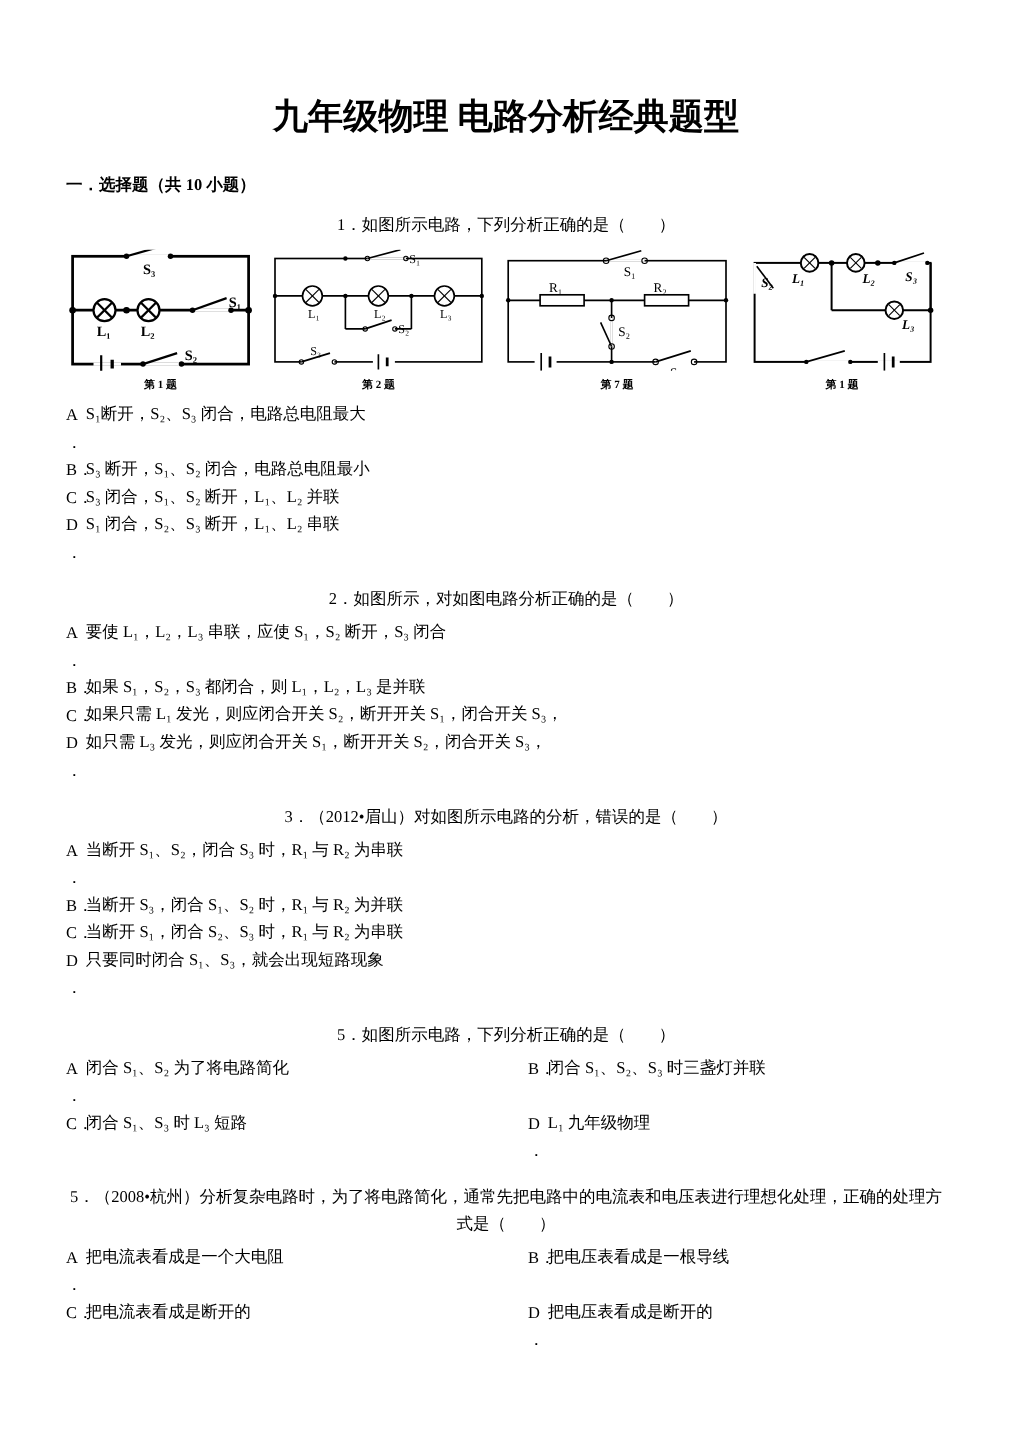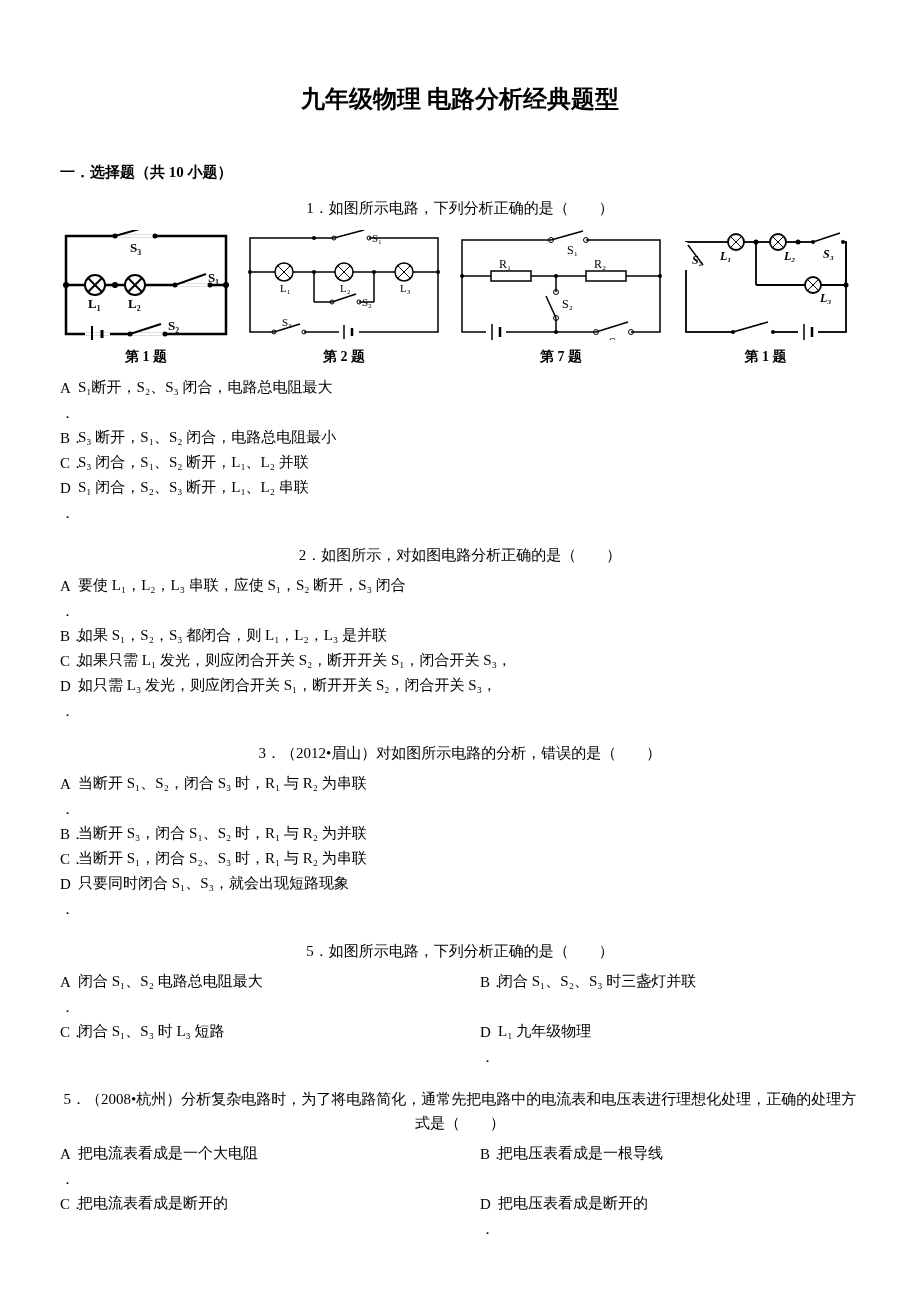--- a/index.html
+++ b/index.html
@@ -8,23 +8,23 @@
       background: #fff;
       width: 920px;
       margin: 0 auto;
       padding: 80px 60px 60px 60px;
       font-size: 15px;
       line-height: 1.6;
       color: #000;
     }
     .title {
       text-align: center;
-      font-size: 24px;
+      font-size: 32px;
       font-weight: bold;
-      margin-bottom: 42px;
+      margin-bottom: 26px;
     }
     .section-header {
       font-weight: bold;
       margin-top: 10px;
       margin-bottom: 4px;
     }
     .question-stem {
       margin-top: 12px;
       margin-bottom: 6px;
       text-align: center;
@@ -36,21 +36,21 @@
       align-items: flex-end;
     }
     .figure {
       display: flex;
       flex-direction: column;
       align-items: center;
     }
     .figure svg { display: block; }
     .figure-label {
       font-weight: bold;
-      font-size: 14px;
+      font-size: 10px;
       margin-top: 6px;
     }
     .options { margin-bottom: 18px; }
     .opt-row { display: flex; }
     .opt-key {
       width: 18px;
       flex-shrink: 0;
       padding-top: 1px;
     }
     .opt-text { flex: 1; }
@@ -345,21 +345,21 @@
       <div class="opt-key">．</div>
       <div class="opt-text"></div>
     </div>
 </div>
 
 <div class="question-stem">5．如图所示电路，下列分析正确的是（　　）</div>
 <div class="options">
   <div class="opt-pair">
     <div class="opt-row">
         <div class="opt-key">A</div>
-        <div class="opt-text">闭合 S₁、S₂ 电路总电阻最大</div>
+        <div class="opt-text">闭合 S₁、S₂ 为了将电路简化</div>
       </div>
     <div class="opt-row">
         <div class="opt-key">B．</div>
         <div class="opt-text">闭合 S₁、S₂、S₃ 时三盏灯并联</div>
       </div>
   </div>
   <div class="opt-row">
       <div class="opt-key">．</div>
       <div class="opt-text"></div>
     </div>

